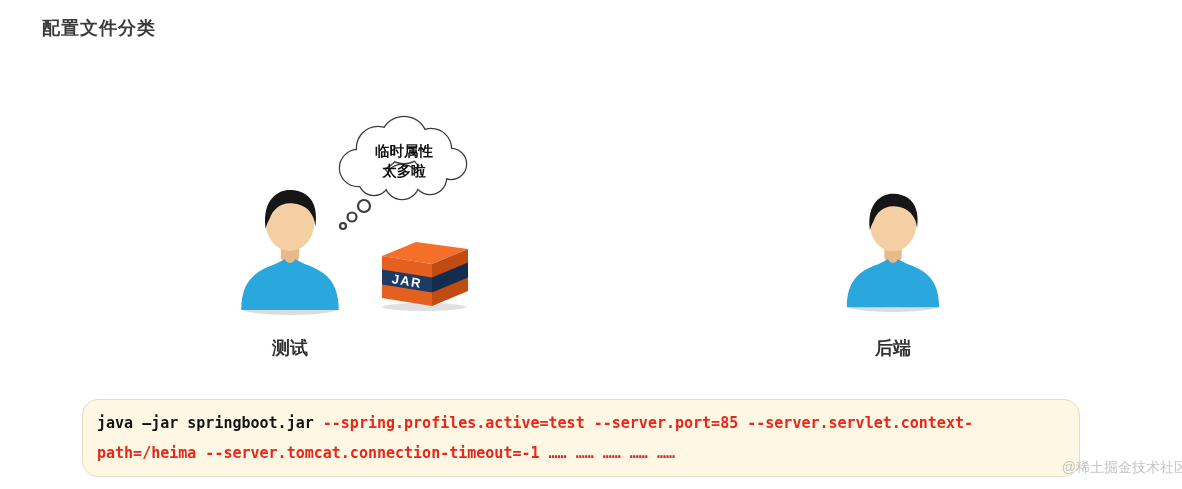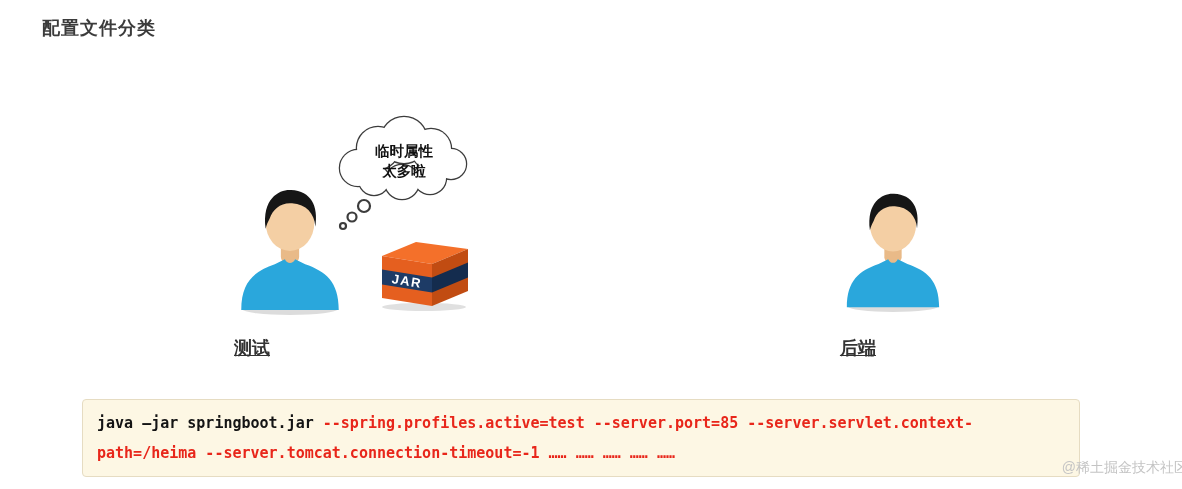--- a/index.html
+++ b/index.html
@@ -10,27 +10,27 @@
   .title {
     position:absolute; left:30px; top:16px; margin:0;
     font-size:18px; font-weight:700; color:#3b3b3b; letter-spacing:1px;
   }
   .figure { position:absolute; }
   .person-left  { left:222px; top:184px; width:112px; height:132px; }
   .person-right { left:828px; top:188px; width:106px; height:125px; }
   .cloud-svg { position:absolute; left:306px; top:104px; width:162px; height:142px; }
   .jar-svg   { position:absolute; left:362px; top:236px; width:100px; height:75px; }
   .person-label {
-    position:absolute; text-align:left; font-size:18px; font-weight:700; color:#333333;text-decoration:underline;
+    position:absolute; text-align:center; font-size:18px; font-weight:700; color:#333333;
   }
   .label-left  { left:222px; top:336px; width:112px; }
   .label-right { left:828px; top:336px; width:106px; }
   .codeblock {
     position:absolute; left:70px; top:399px; width:998px; box-sizing:border-box;
-    padding:8px 14px; background:#fdf7e4; border:1px solid #e6dcc2; border-radius:4px;
+    padding:8px 14px; background:#fdf7e4; border:1px solid #e6dcc2; border-radius:16px;
     font-family:"DejaVu Sans Mono", monospace; font-weight:700;
     font-size:15px; line-height:30px; color:#141414;
   }
   .codeblock .hl { color:#e8261a; }
   .watermark {
     position:absolute; right:6px; bottom:12px;
     font-size:14px; color:#c4c4c4;
   }
   svg text.cloud-text {
     font-family:"Liberation Sans", sans-serif; font-weight:700; font-size:14.5px; fill:#111111;

